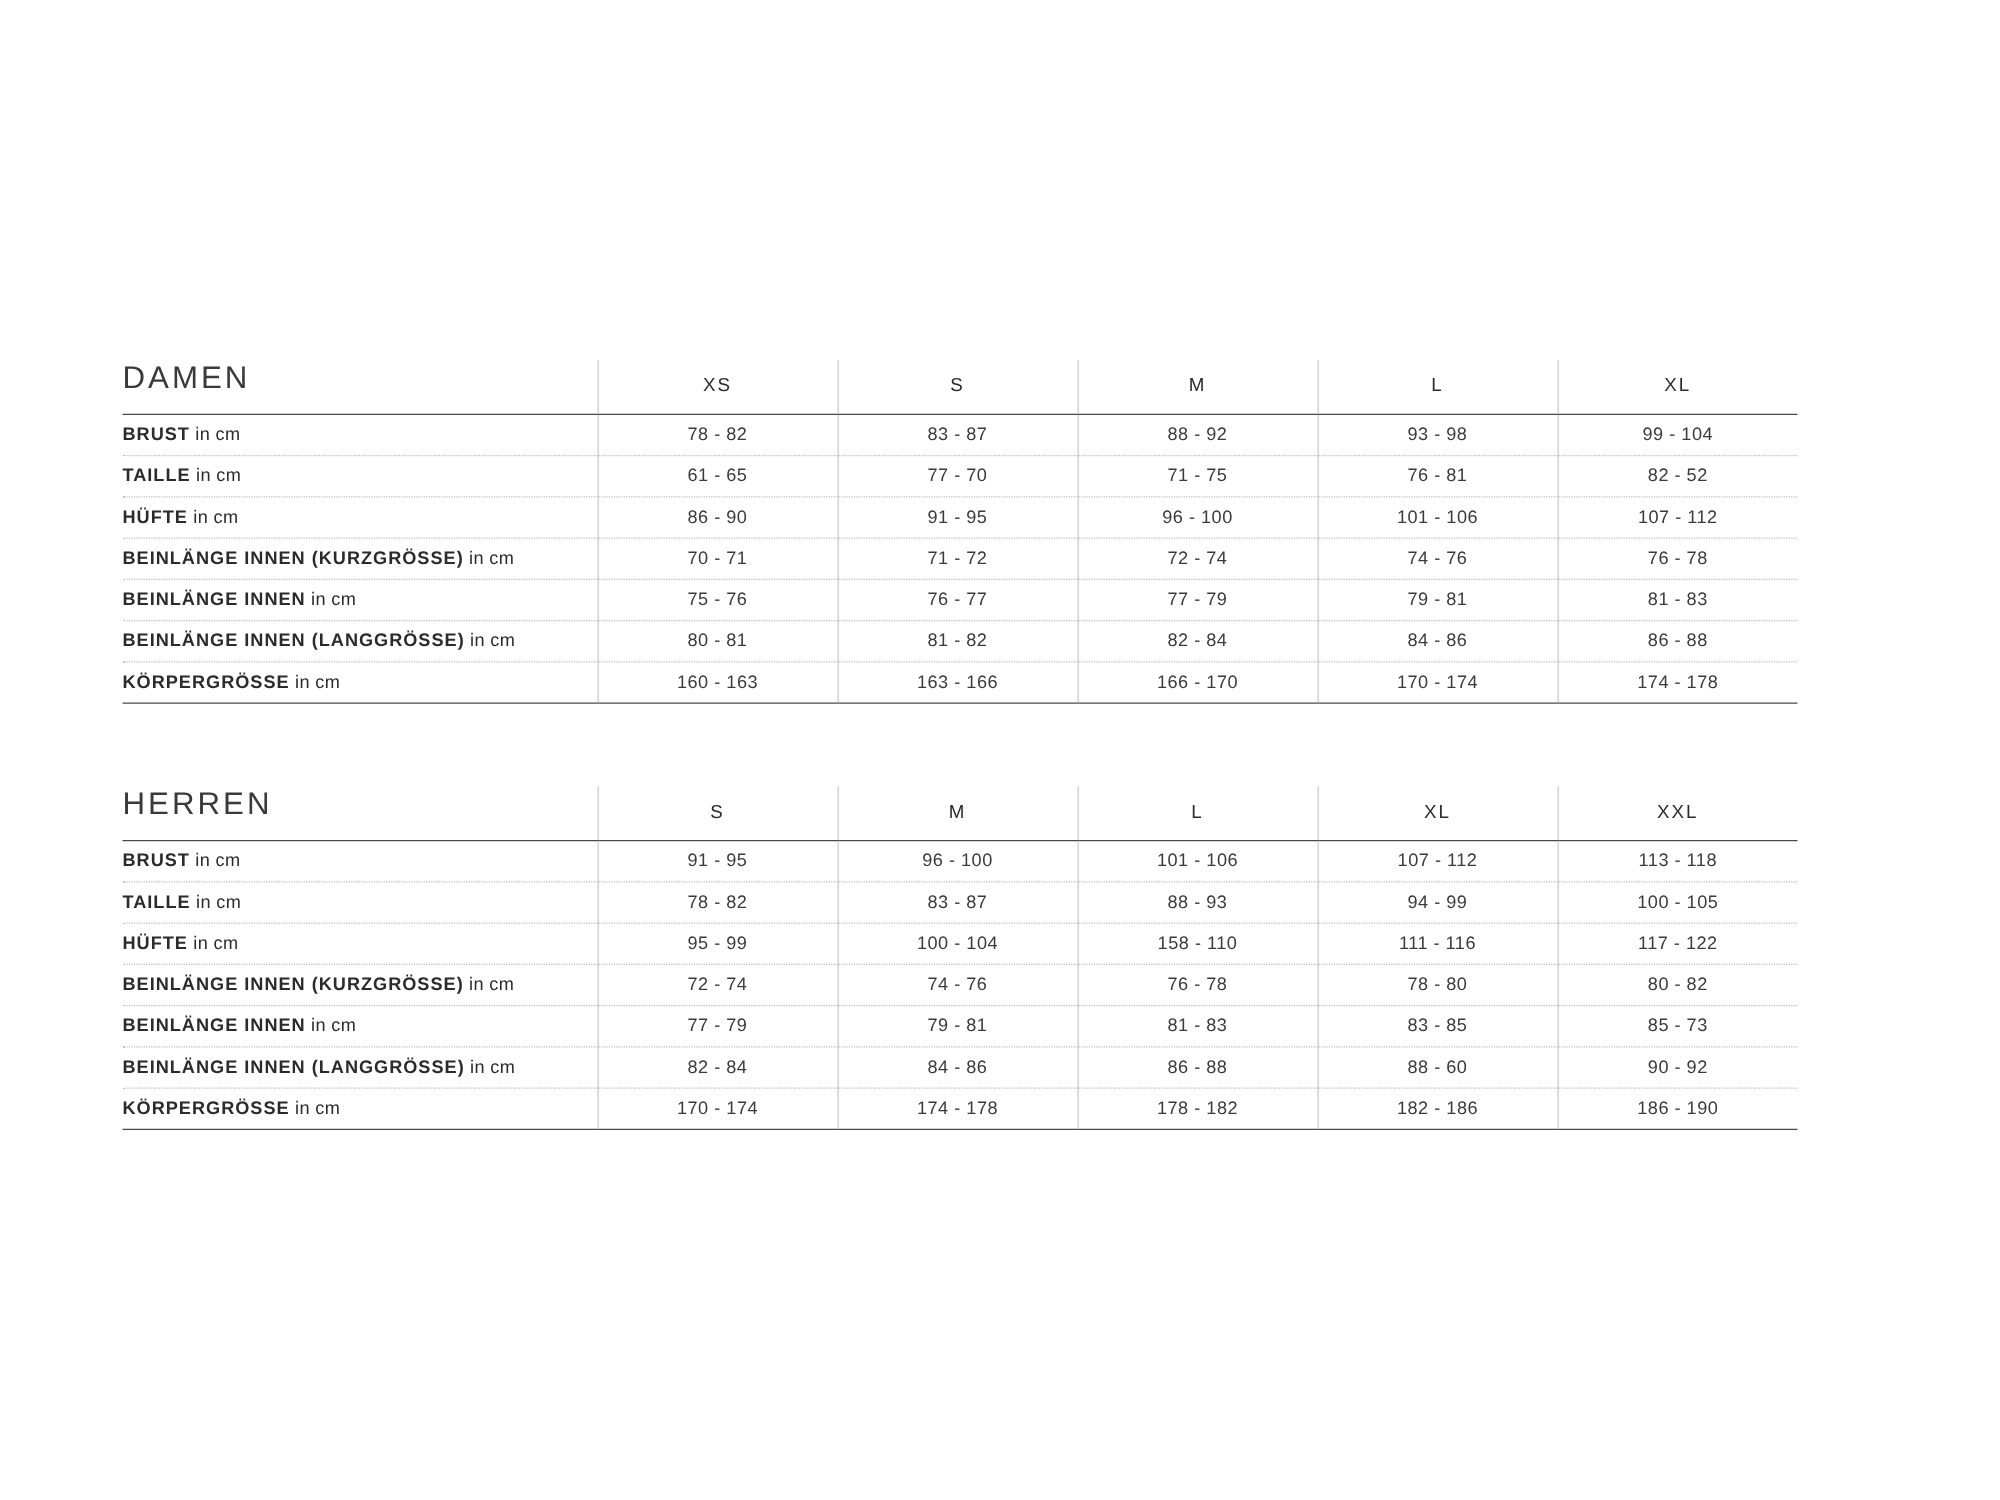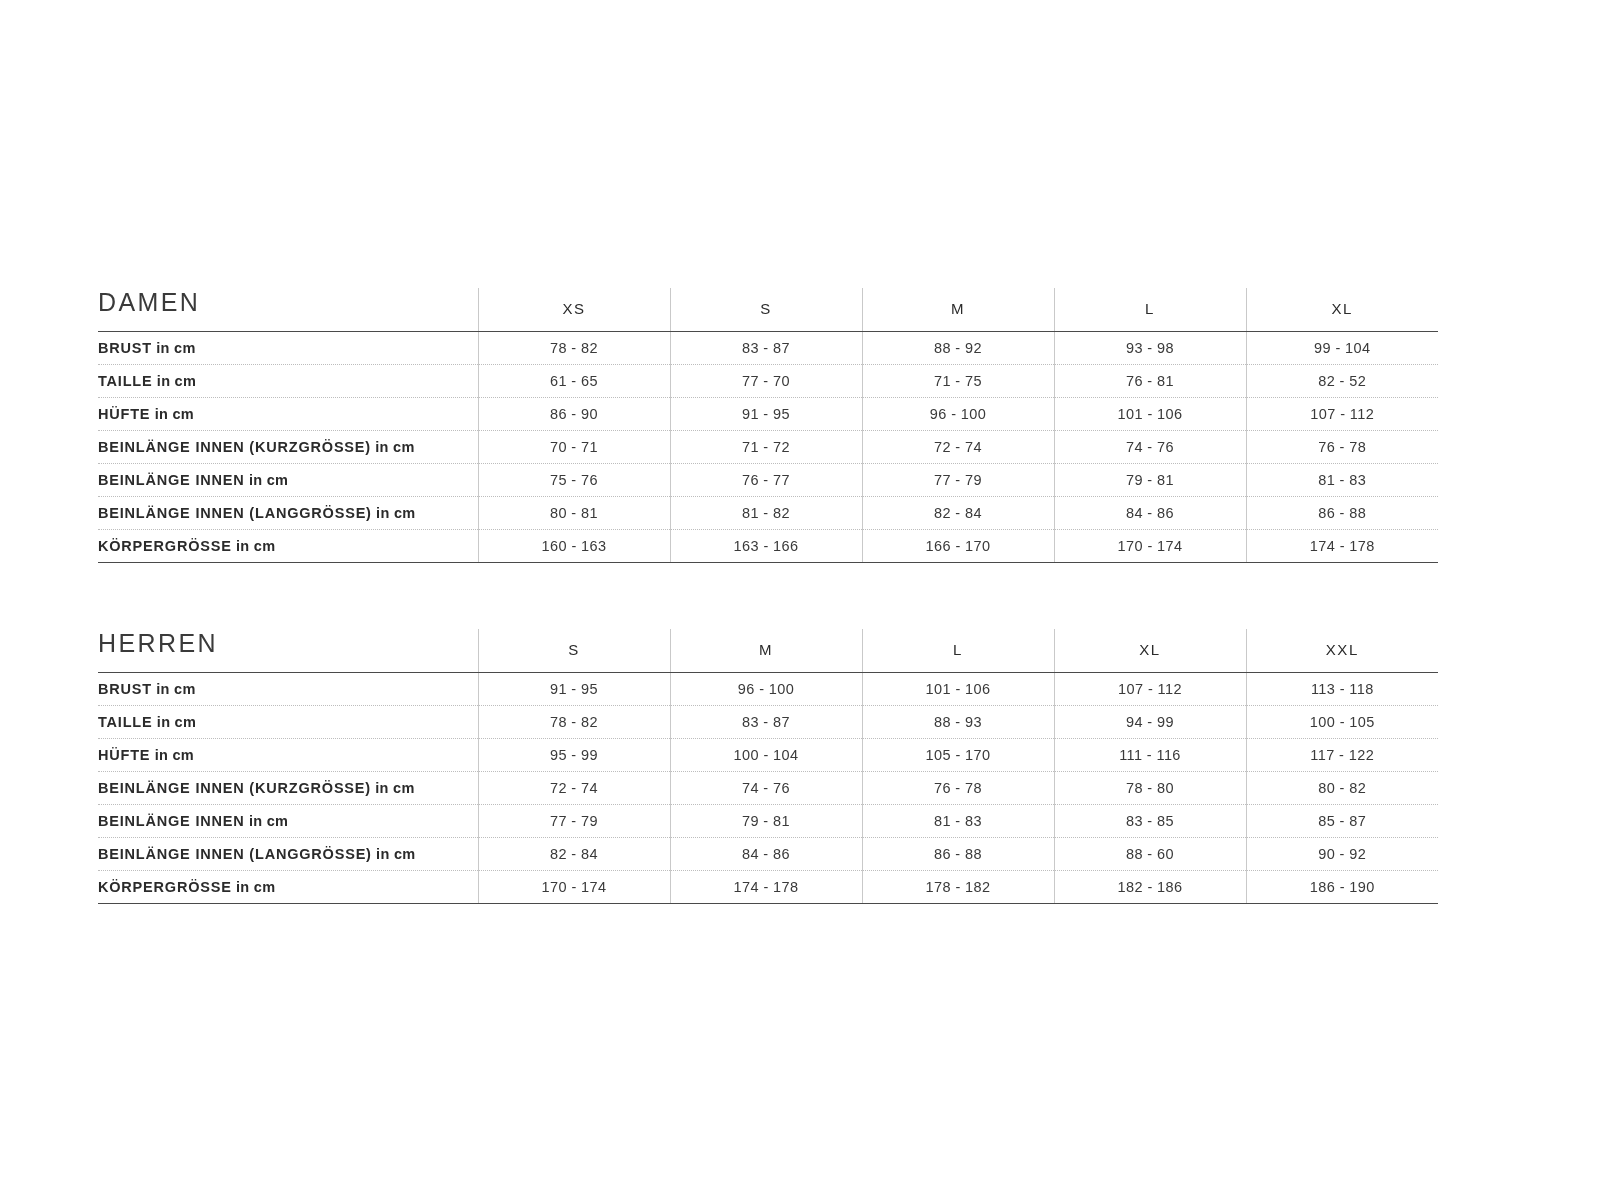--- a/index.html
+++ b/index.html
@@ -64,21 +64,21 @@
     padding: 8px 0 8px 0;
     border-bottom: 1px dotted #bdbdbd;
     white-space: nowrap;
     letter-spacing: 0.4px;
   }
   td.row-label .lbl-strong {
     font-weight: 700;
     letter-spacing: 0.8px;
   }
   td.row-label .lbl-light {
-    font-weight: 700;
+    font-weight: 400;
     letter-spacing: 0.3px;
   }
   td.cell {
     font-size: 14.5px;
     color: #3a3a3a;
     text-align: center;
     padding: 8px 0 8px 0;
     border-bottom: 1px dotted #bdbdbd;
     border-left: 1px solid #c9c9c9;
     letter-spacing: 0.4px;
@@ -209,39 +209,39 @@
           <td class="cell">78 - 82</td>
           <td class="cell">83 - 87</td>
           <td class="cell">88 - 93</td>
           <td class="cell">94 - 99</td>
           <td class="cell">100 - 105</td>
         </tr>
         <tr>
           <td class="row-label"><span class="lbl-strong">HÜFTE</span><span class="lbl-light"> in cm</span></td>
           <td class="cell">95 - 99</td>
           <td class="cell">100 - 104</td>
-          <td class="cell">105 - 170</td>
+          <td class="cell">158 - 110</td>
           <td class="cell">111 - 116</td>
           <td class="cell">117 - 122</td>
         </tr>
         <tr>
           <td class="row-label"><span class="lbl-strong">BEINLÄNGE INNEN (KURZGRÖSSE)</span><span class="lbl-light"> in cm</span></td>
           <td class="cell">72 - 74</td>
           <td class="cell">74 - 76</td>
           <td class="cell">76 - 78</td>
           <td class="cell">78 - 80</td>
           <td class="cell">80 - 82</td>
         </tr>
         <tr>
           <td class="row-label"><span class="lbl-strong">BEINLÄNGE INNEN</span><span class="lbl-light"> in cm</span></td>
           <td class="cell">77 - 79</td>
           <td class="cell">79 - 81</td>
           <td class="cell">81 - 83</td>
           <td class="cell">83 - 85</td>
-          <td class="cell">85 - 87</td>
+          <td class="cell">85 - 73</td>
         </tr>
         <tr>
           <td class="row-label"><span class="lbl-strong">BEINLÄNGE INNEN (LANGGRÖSSE)</span><span class="lbl-light"> in cm</span></td>
           <td class="cell">82 - 84</td>
           <td class="cell">84 - 86</td>
           <td class="cell">86 - 88</td>
           <td class="cell">88 - 60</td>
           <td class="cell">90 - 92</td>
         </tr>
         <tr class="last-row">

